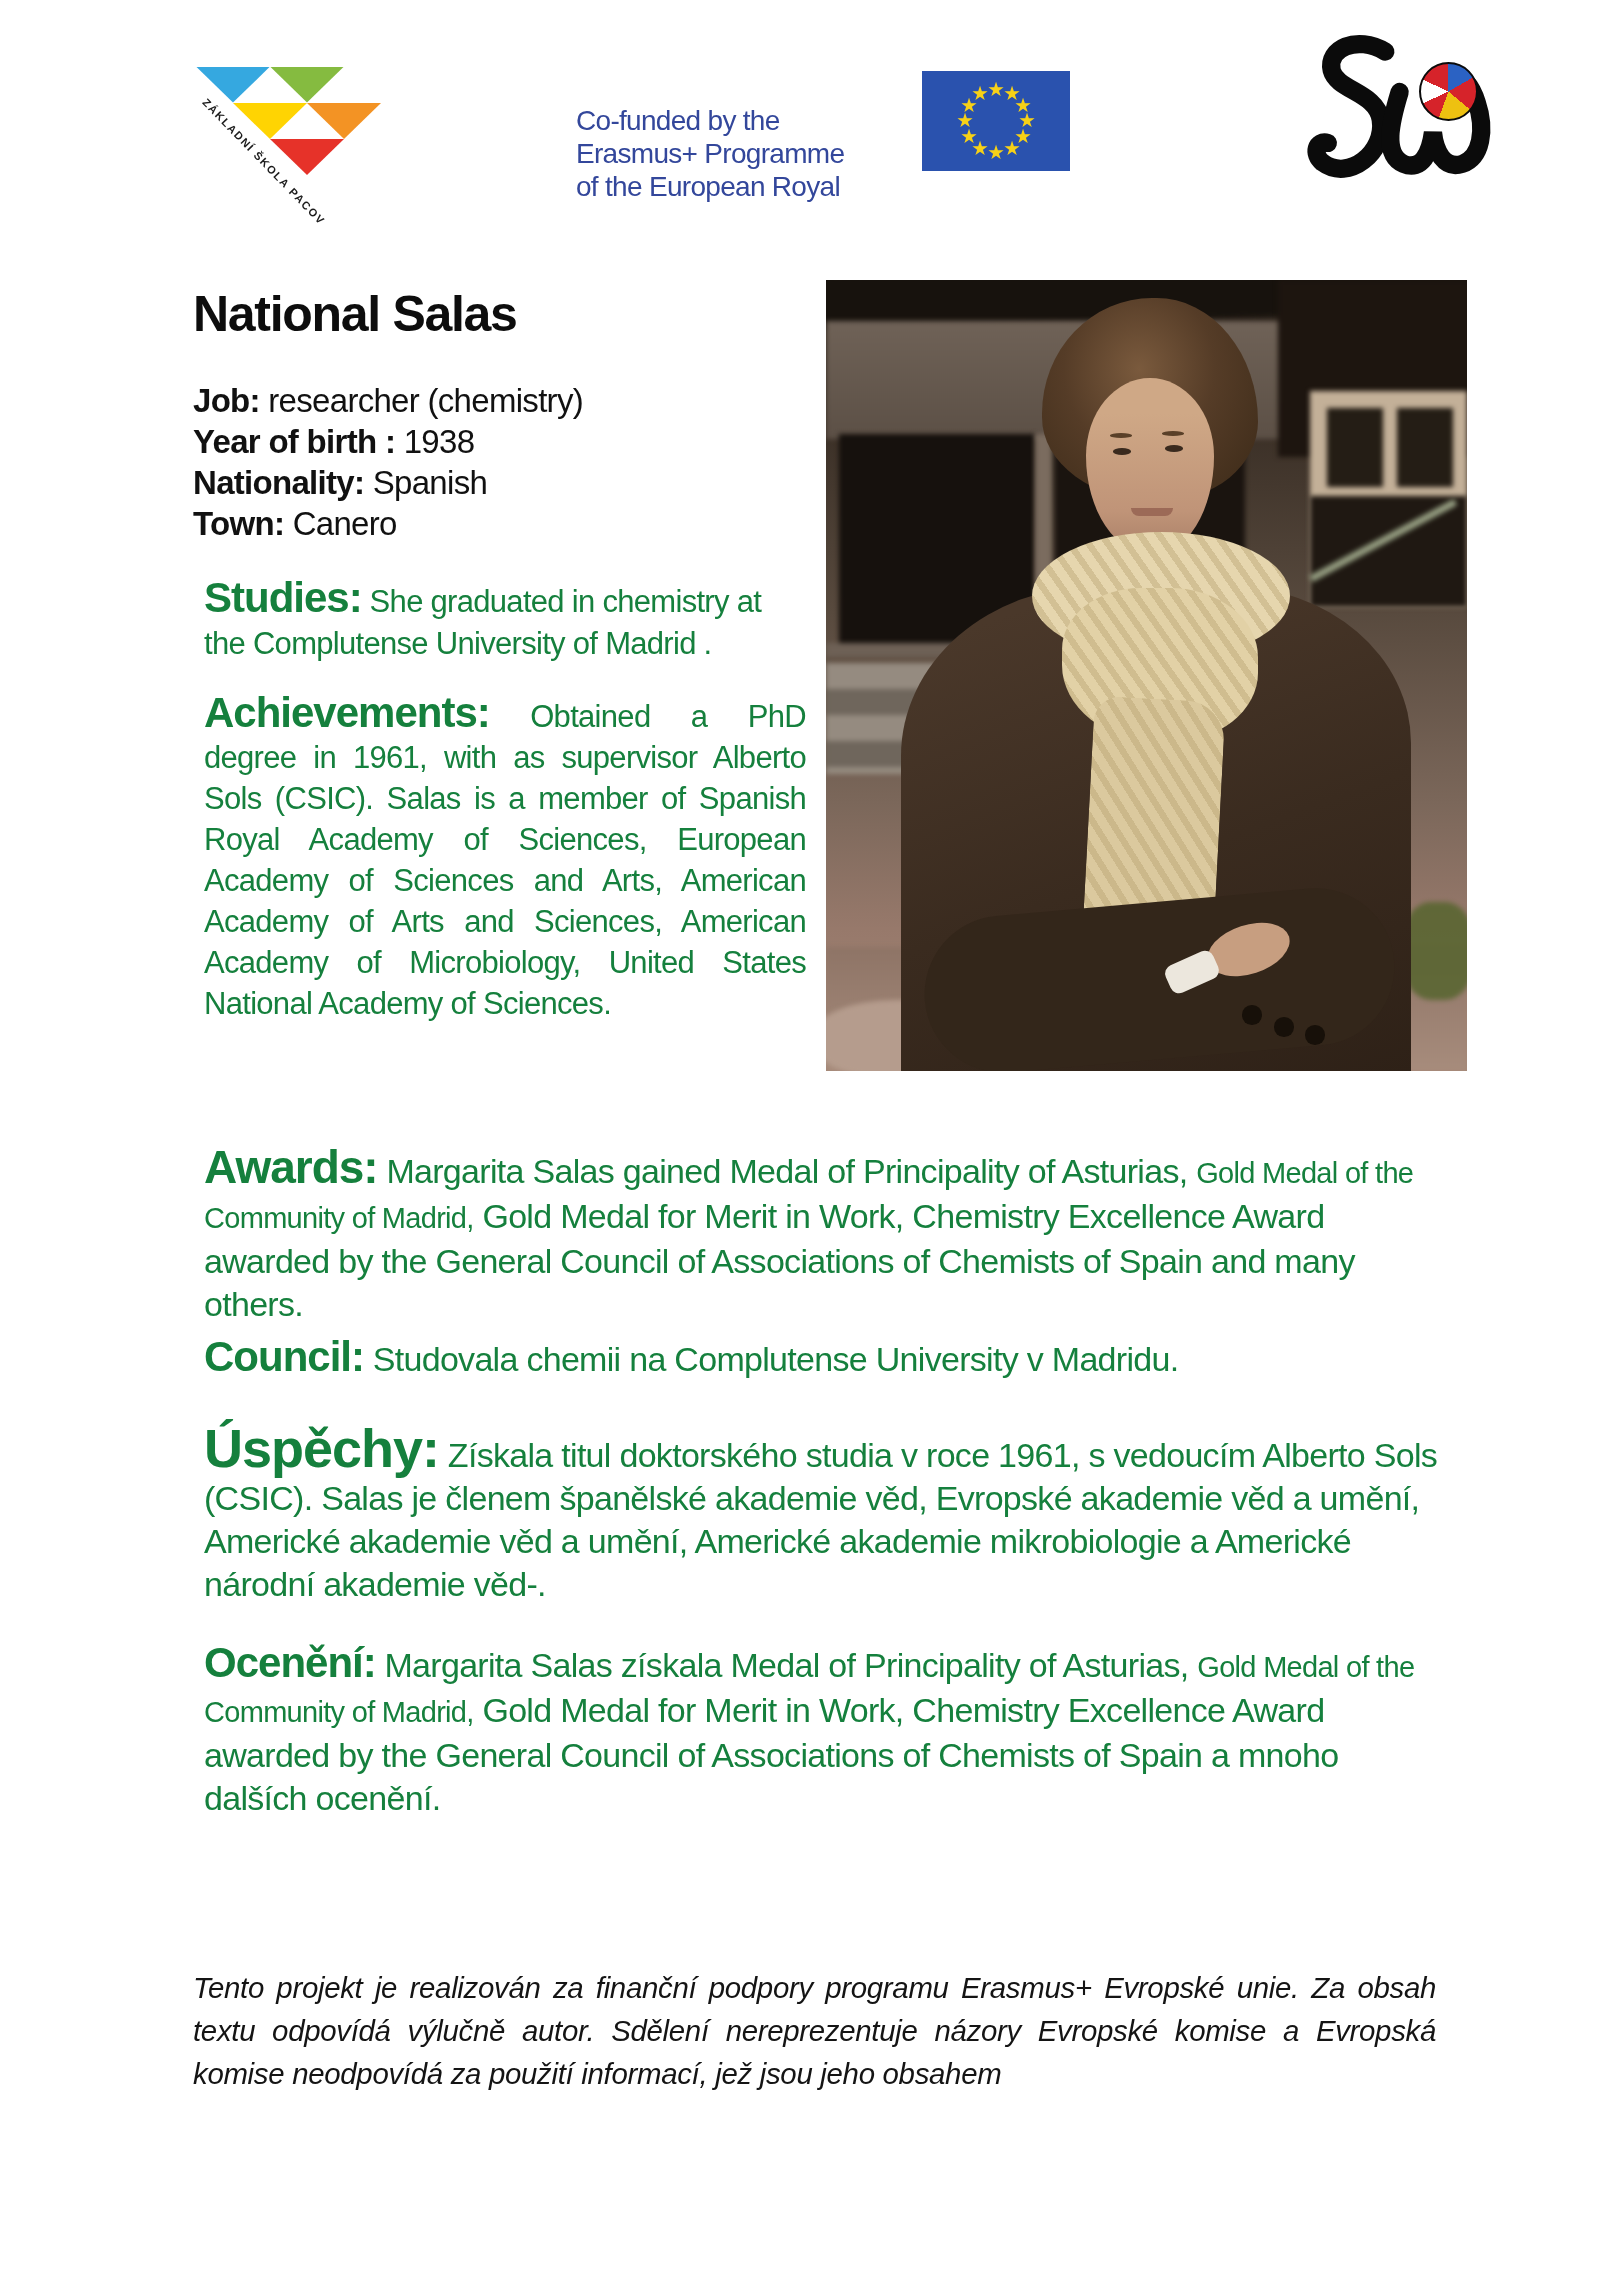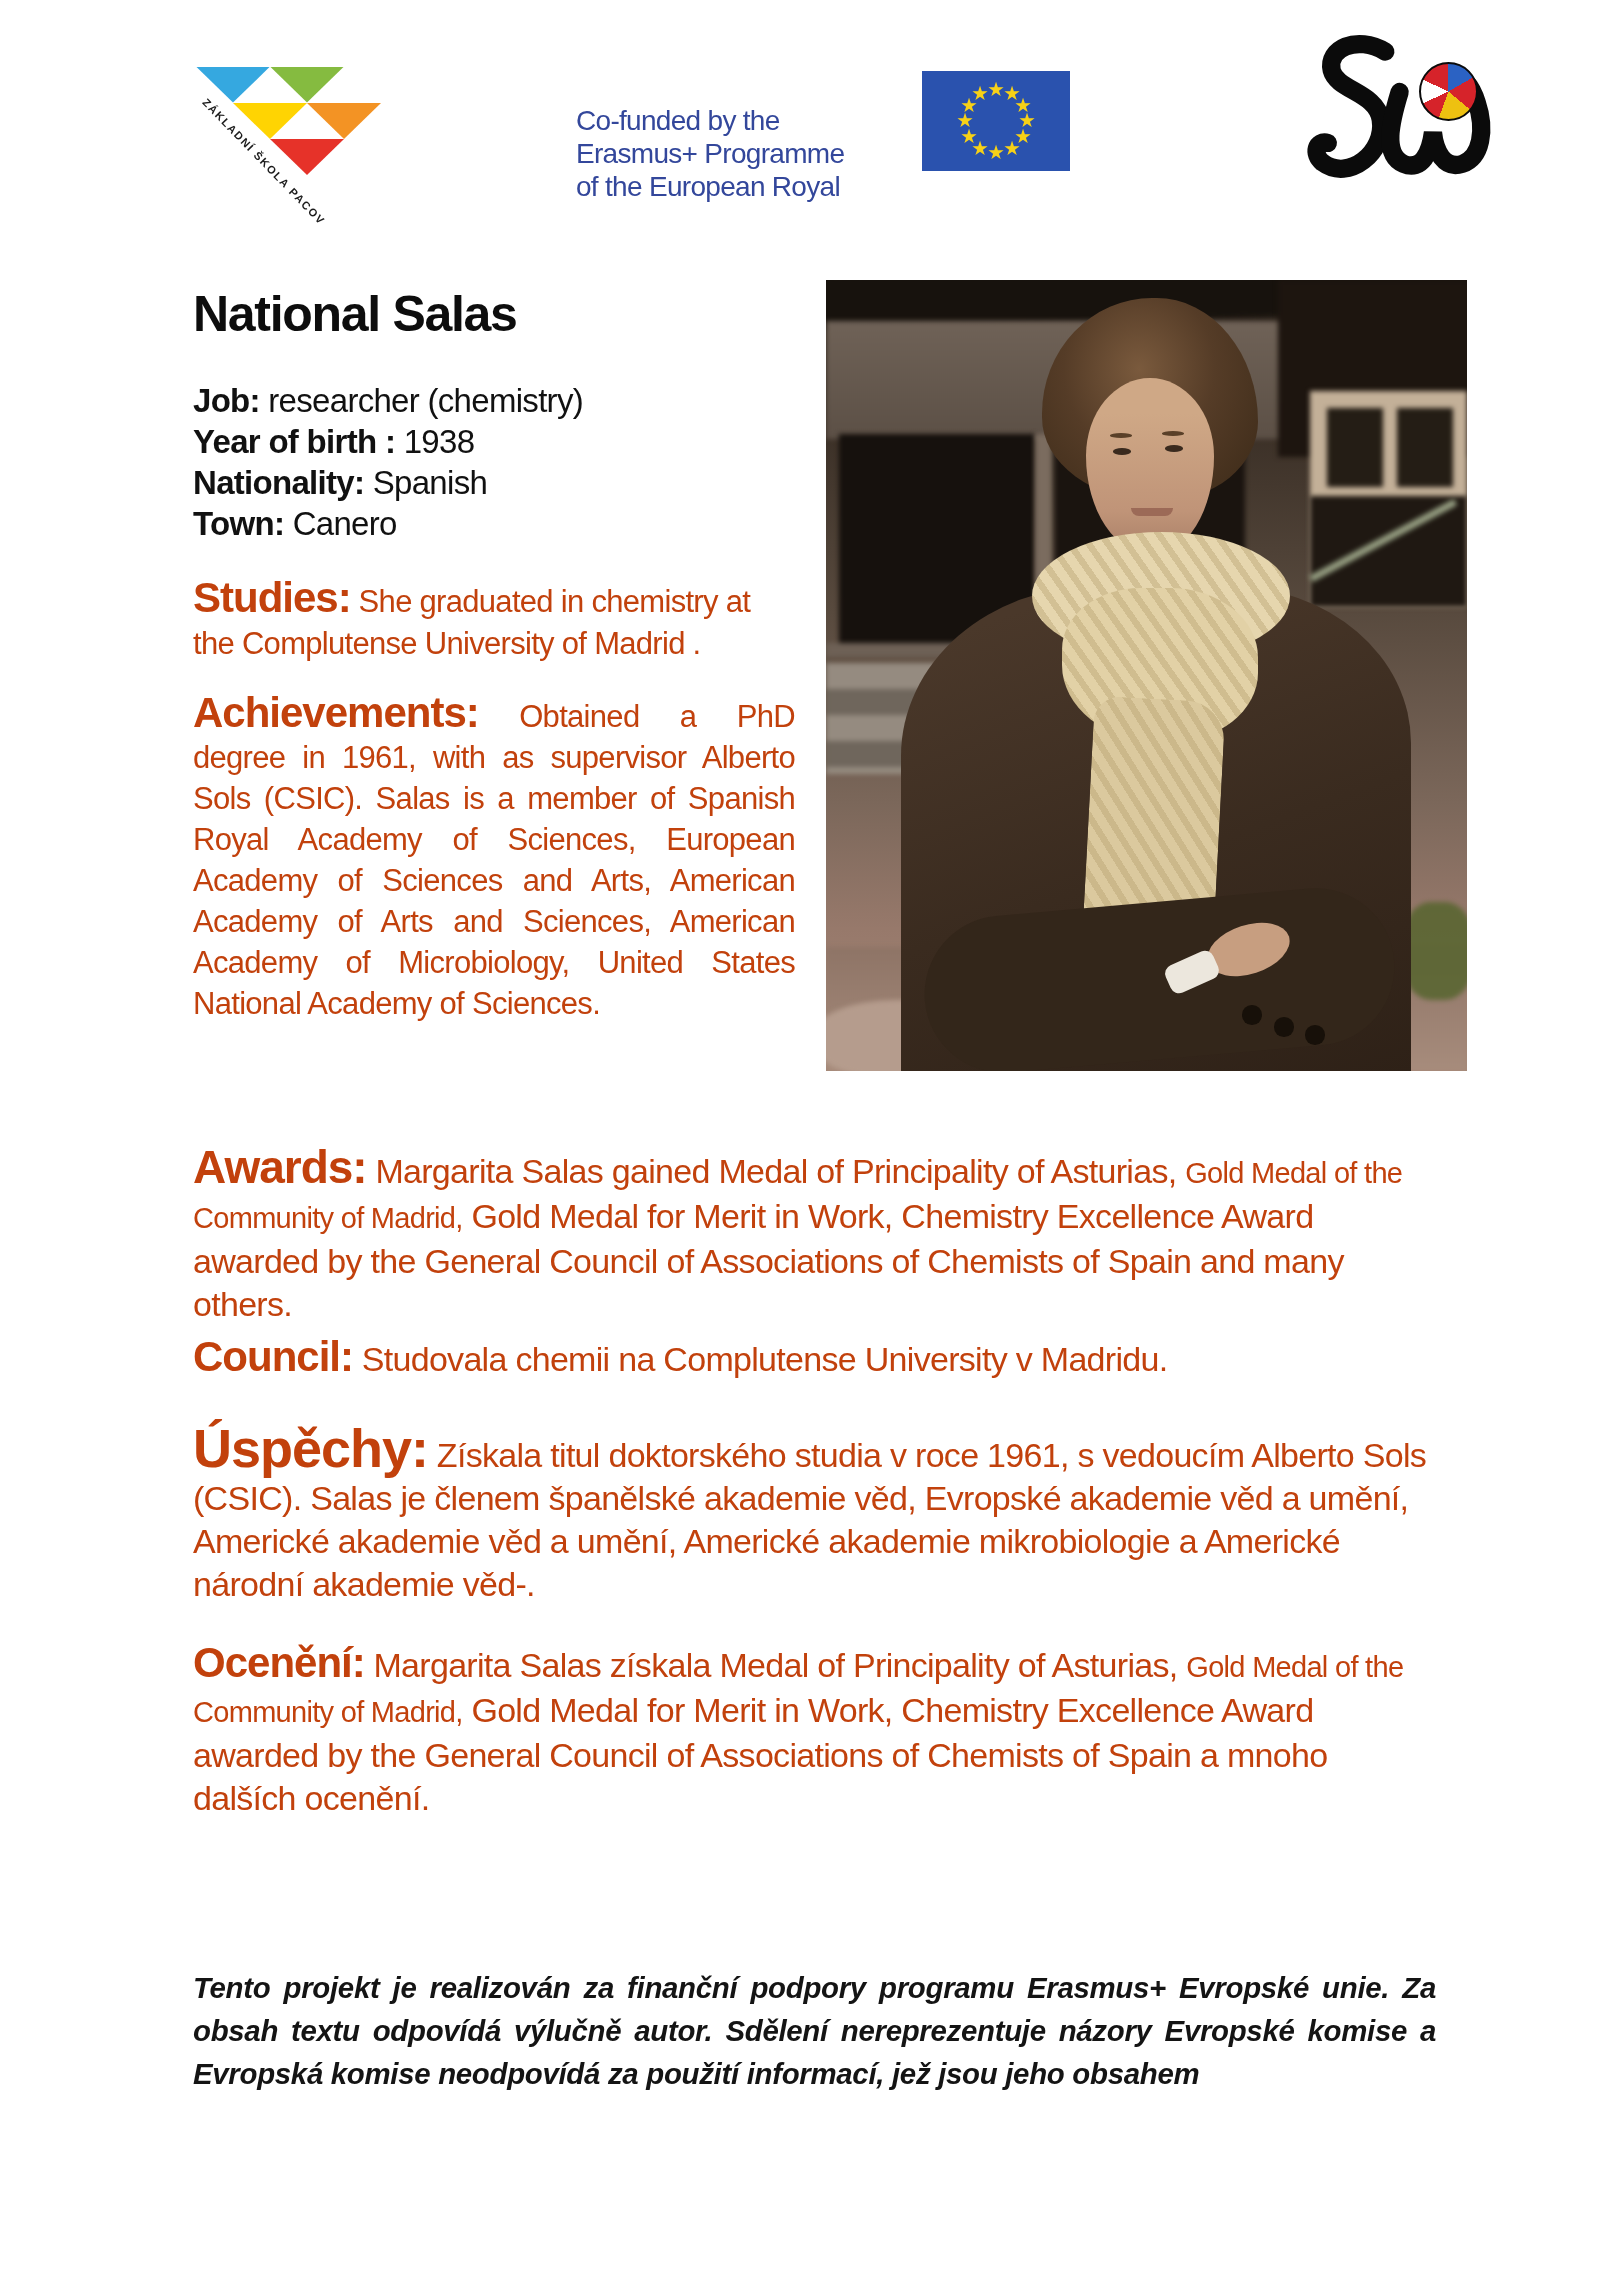--- a/index.html
+++ b/index.html
@@ -41,38 +41,38 @@
     border:2.6px solid #0b0b0b; box-sizing:border-box;
     background:conic-gradient(from 0deg,
       #2b62c3 0deg 60deg, #d6232a 60deg 130deg, #eec111 130deg 200deg,
       #d6232a 200deg 245deg, #ffffff 245deg 295deg, #d6232a 295deg 360deg);
   }
 
   
   .title{left:193px; top:285px; font-size:50px; font-weight:bold; letter-spacing:-1.3px; color:#0d0d0d;}
   .info{left:193px; top:380px; font-size:33px; line-height:41px; letter-spacing:-0.7px;}
   .info b{letter-spacing:-0.7px;}
-  .para{letter-spacing:-0.7px; color:#c2410c;}
+  .para{letter-spacing:-0.7px; color:#15803d;margin-left:11px;}
   .para .hd{font-weight:bold; letter-spacing:-1px;}
   .studies{left:193px; top:577px; width:602px; font-size:31px; line-height:42px;}
   .studies .hd{font-size:42px;}
   .achievements{left:193px; top:692px; width:602px; font-size:31px; line-height:41px; text-align:justify;}
   .achievements .hd{font-size:42px;}
   .awards{left:193px; top:1146px; width:1243px; font-size:34px; line-height:43px;}
   .awards .hd{font-size:46px;text-align:right;}
   .studia{left:193px; top:1335px; width:1243px; font-size:34px; line-height:43px;}
   .studia .hd{font-size:42px;}
   .uspechy{left:193px; top:1427px; width:1256px; font-size:34px; line-height:43px;}
   .uspechy .hd{font-size:54px;}
   .oceneni{left:193px; top:1641px; width:1243px; font-size:34px; line-height:43px;}
   .oceneni .hd{font-size:42px;}
   .sz-sm{font-size:29px;}
   .footer{
     left:193px; top:1966px; width:1243px;
-    font-size:29.4px; line-height:43px; font-weight:bold; font-style:italic;
+    font-size:29.4px; line-height:43px; font-weight:normal; font-style:italic;
     text-align:justify; letter-spacing:-0.3px; color:#141414;
   }
 
   
   .photo{
     left:826px; top:280px; width:641px; height:791px; overflow:hidden;
     background:linear-gradient(180deg,#241c15 0%,#3a2f26 18%,#584a3e 42%,#7b675a 66%,#97796b 82%,#a58877 100%);
   }
   .photo .bg{filter:blur(2.6px);}
   .ph-beam{left:-7.9px; top:-3.9px; width:661px; height:54px; background:#17120d; transform:rotate(-1.8deg); transform-origin:0 0;}

